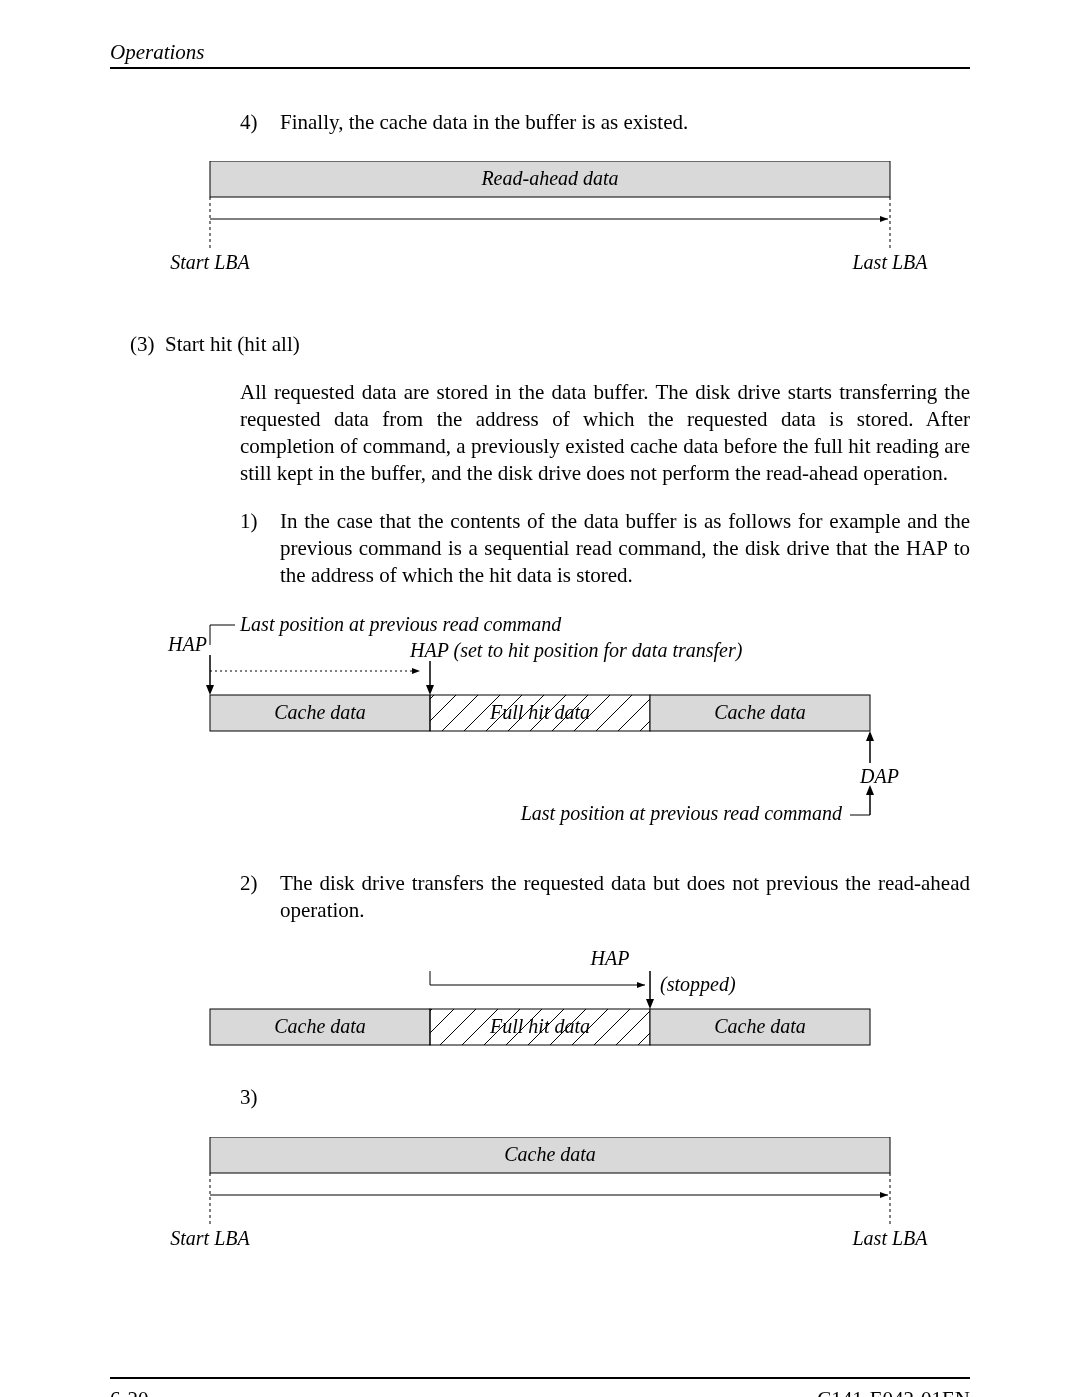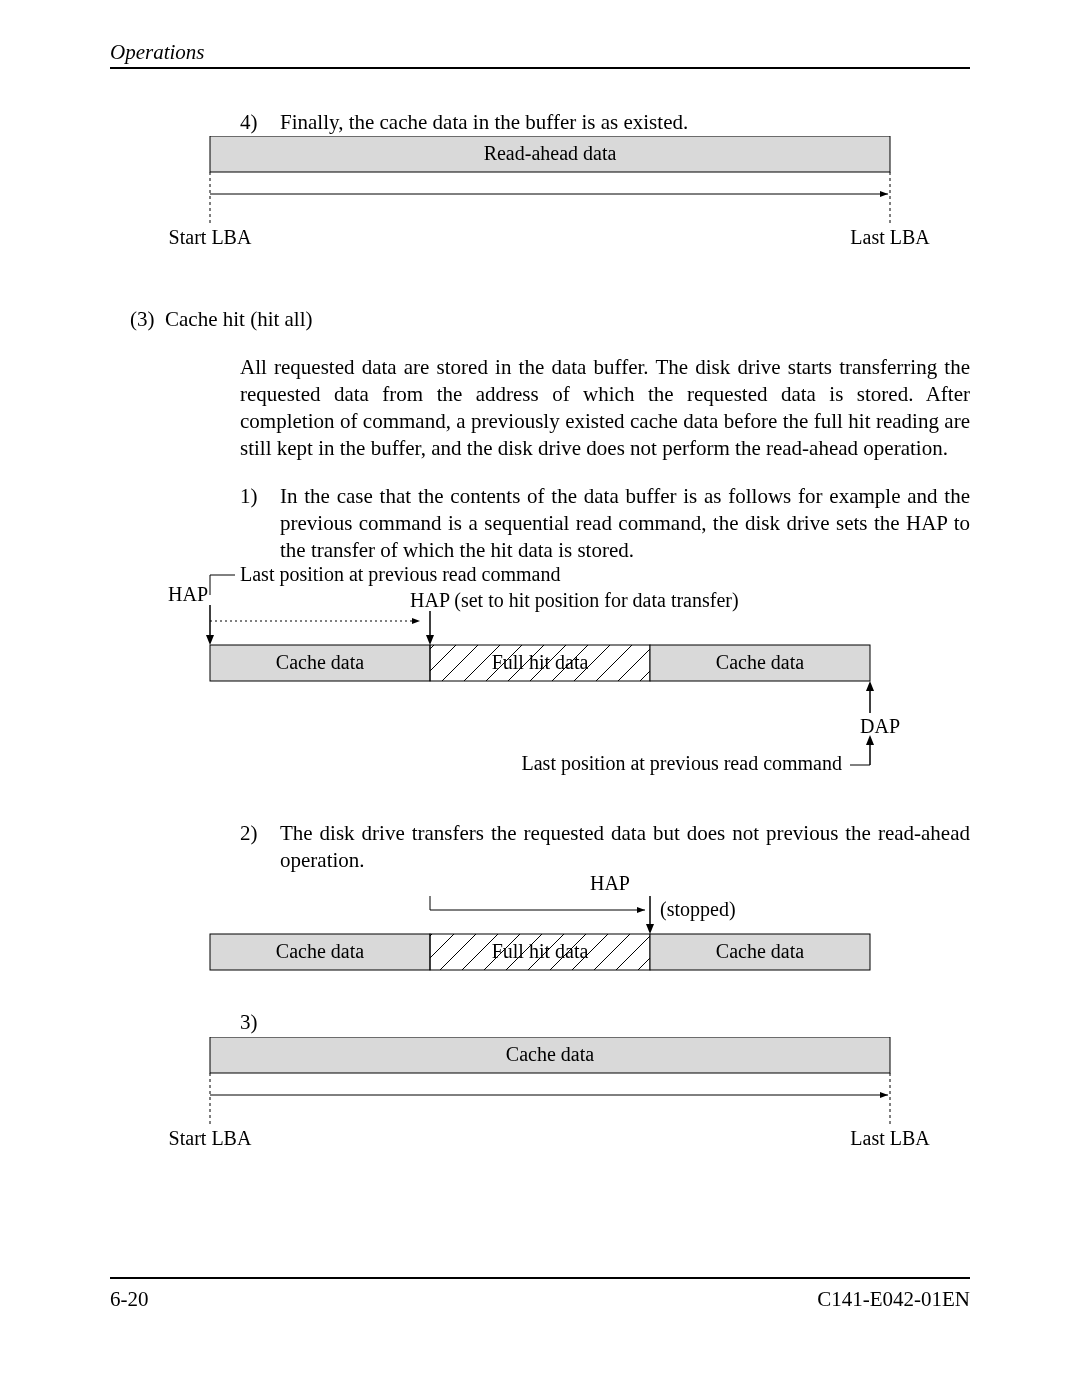--- a/index.html
+++ b/index.html
@@ -30,21 +30,23 @@
   }
   .indent1 { margin-left: 130px; }
   .num-item {
     display: flex;
   }
   .num-item .num {
     width: 40px;
     flex-shrink: 0;
   }
   .diagram {
+    margin-top: 25px;
     margin-bottom: 25px;
+    font-style: italic;
   }
   svg { display: block; }
   .sec-title {
     margin-top: 50px;
     margin-bottom: 20px;
     margin-left: 20px;
   }
   .footer {
     border-top: 2px solid #000;
     margin-top: 120px;
@@ -97,28 +99,28 @@
         <line x1="740" y1="36" x2="740" y2="90" stroke="#000" stroke-dasharray="3,3"></line>
 
         <line x1="60" y1="58" x2="738" y2="58" stroke="#000" stroke-width="1" marker-end="url(#arrowR)"></line>
 
         <text x="60" y="108" text-anchor="middle">Start LBA</text>
         <text x="740" y="108" text-anchor="middle">Last LBA</text>
       </svg>
     </div>
 
     <div class="sec-title">
-      <span>(3)</span>&nbsp;&nbsp;<span>Cache hit (hit all)</span>
+      <span>(3)</span>&nbsp;&nbsp;<span>Start hit (hit all)</span>
     </div>
 
     <div class="indent1" style="margin-bottom:20px;text-align:justify">All requested data are stored in the data buffer.  The disk drive starts transferring the requested data from the address of which the requested data is stored.  After completion of command, a previously existed cache data before the full hit reading are still kept in the buffer, and the disk drive does not perform the read-ahead operation.</div>
 
     <div class="num-item indent1">
       <div class="num">1)</div>
-      <div style="text-align:justify">In the case that the contents of the data buffer is as follows for example and the previous command is a sequential read command, the disk drive sets the HAP to the transfer of which the hit data is stored.</div>
+      <div style="text-align:justify">In the case that the contents of the data buffer is as follows for example and the previous command is a sequential read command, the disk drive that the HAP to the address of which the hit data is stored.</div>
     </div>
 
     <div class="diagram">
       <svg width="820" height="230" viewBox="0 0 820 230" style="margin-left:30px">
         <defs>
           <pattern id="hatchPattern" patternUnits="userSpaceOnUse" width="22" height="22" patternTransform="rotate(0)">
             <line x1="0" y1="22" x2="22" y2="0" stroke="#000" stroke-width="1"></line>
           </pattern>
           <marker id="arrowR2" markerWidth="10" markerHeight="10" refX="8" refY="3" orient="auto">
             <path d="M0,0 L8,3 L0,6 Z" fill="#000"></path>

